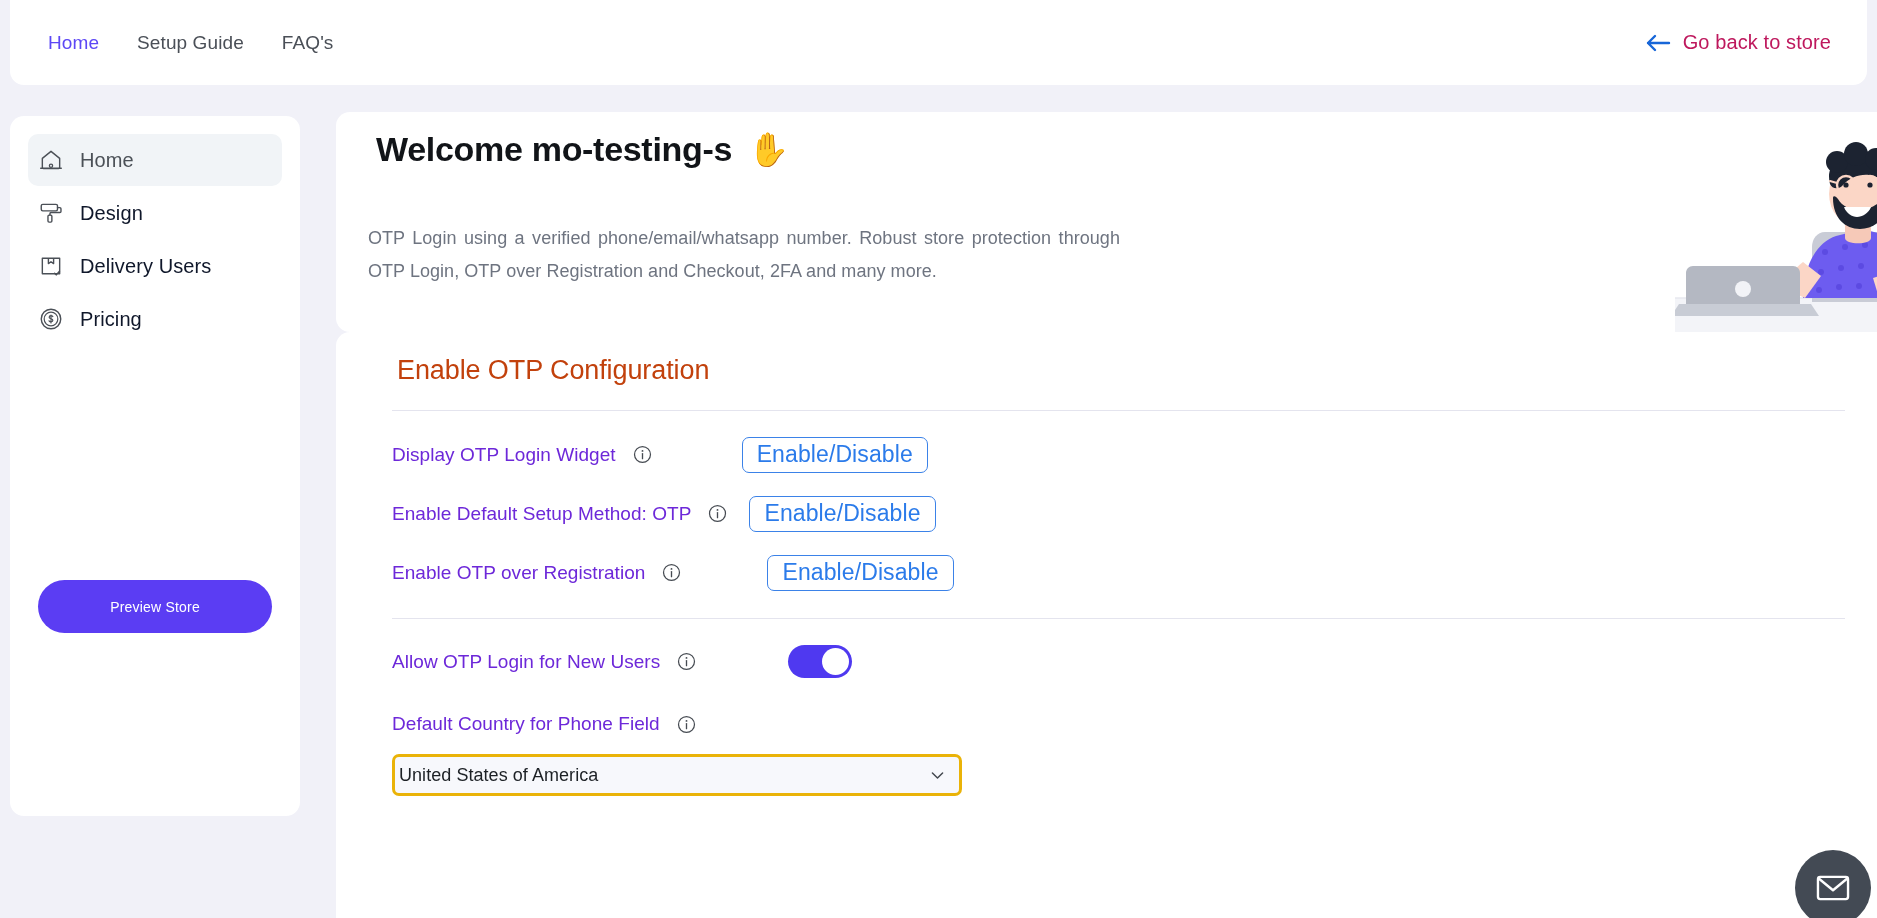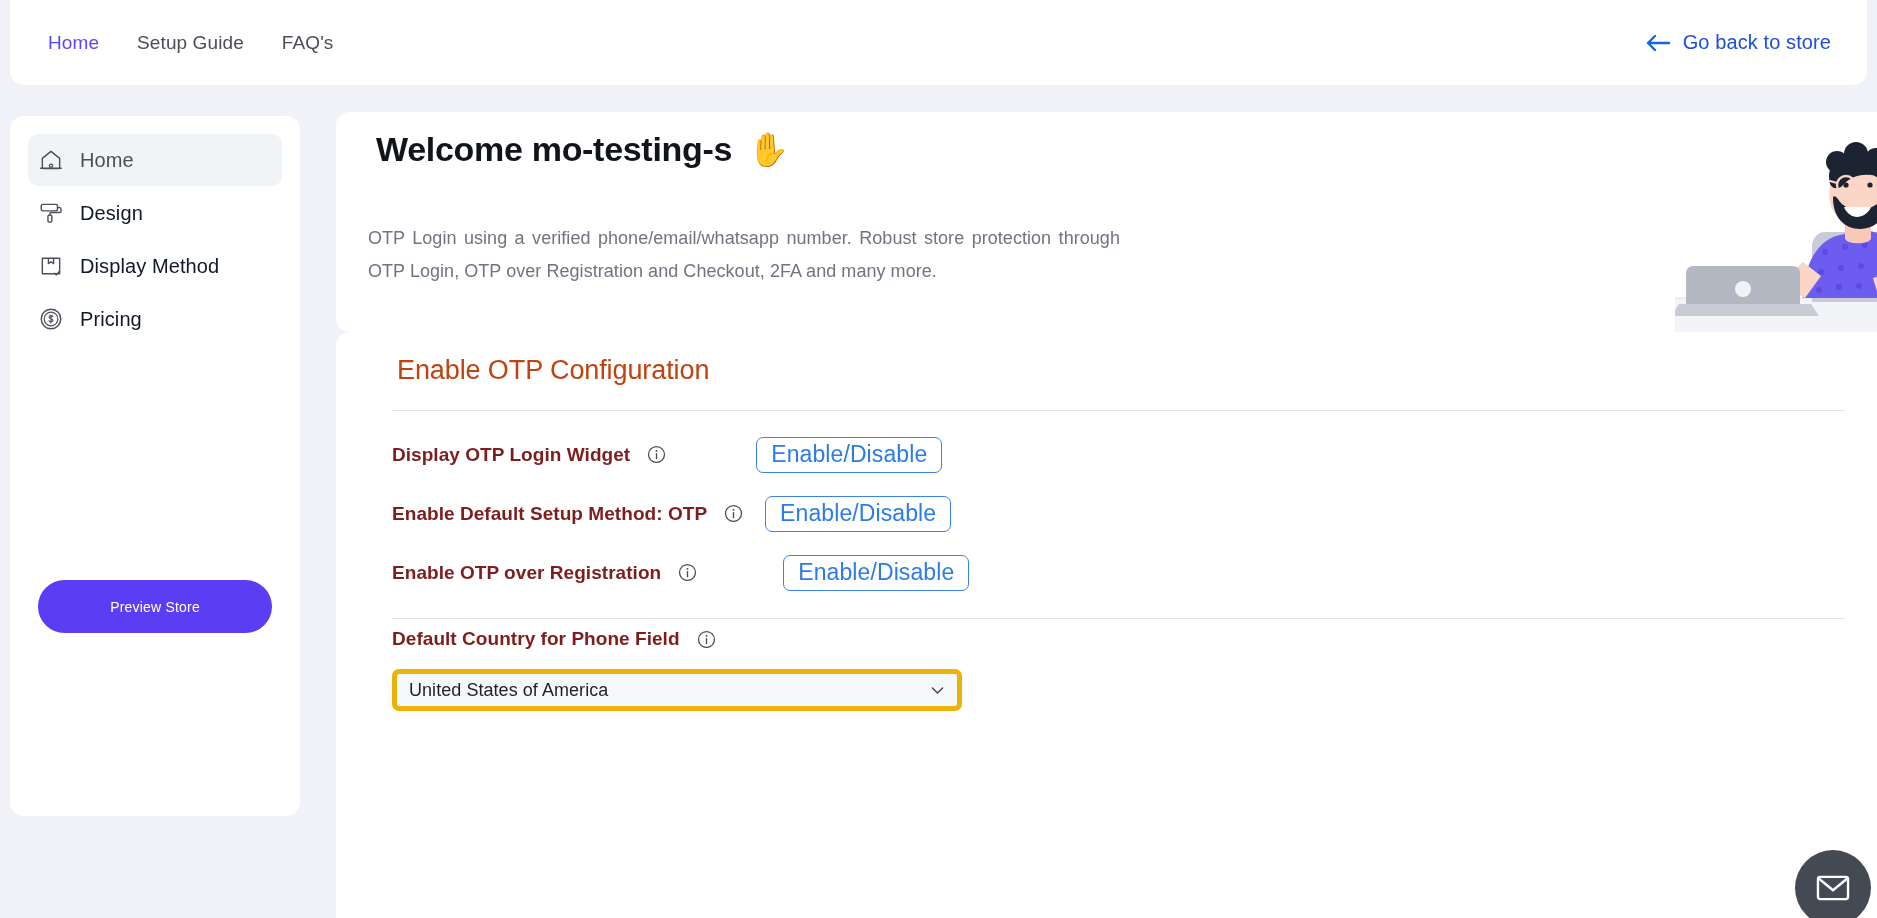--- a/index.html
+++ b/index.html
@@ -20,21 +20,21 @@
     padding: 0 36px 0 36px;
   }
   .topnav { display: flex; align-items: center; gap: 34px; }
   .topnav-item {
     font-size: 19px; color: #4a4f57; letter-spacing: .1px;
     cursor: pointer; padding: 4px 2px;
   }
   .topnav-item.active { color: #5c47f5; }
   .backstore {
     margin-left: auto; display: flex; align-items: center; gap: 12px;
-    color: #1d4ed8; font-size: 20px; cursor: pointer; letter-spacing: .1px; text-align: right;
+    color: #be185d; font-size: 20px; cursor: pointer; letter-spacing: .1px; text-align: right;
   }
   .arrow-left { display: block; }
 
   
   .sidebar {
     position: absolute; left: 10px; top: 116px; width: 290px; height: 700px;
     background: #ffffff; border-radius: 14px;
     padding: 18px 18px 0 18px;
   }
   .side-item {
@@ -84,22 +84,22 @@
   }
   .config-title {
     font-size: 27px; color: #c2410c; letter-spacing: -.1px;
     padding: 23px 0 0 31px;
   }
   .hr { height: 1px; background: #e4e4ee; margin: 24px 2px 0 26px; }
 
   .row { display: flex; align-items: center; height: 59px; padding-left: 26px; }
   .row.tall { height: 85px; }
   .row-label {
-    font-size: 19px; color: #7f1d1d; letter-spacing: .05px;
-    display: flex; align-items: center; gap: 17px; font-weight: bold;
+    font-size: 19px; color: #6d28d9; letter-spacing: .05px;
+    display: flex; align-items: center; gap: 17px;
   }
   .info-icon { display: block; width: 19px; height: 19px; color: #464b52; cursor: pointer; }
   .rows-wrap { position: relative; }
 
   .ghost-btn {
     min-width: 136px; height: 36px; padding: 0 14px;
     border: 1px solid #3b82e8; border-radius: 7px;
     background: #fff; color: #2b7bea; font-size: 23px;
     font-family: "Liberation Sans", sans-serif; cursor: pointer;
     letter-spacing: .1px;
@@ -112,22 +112,22 @@
   .toggle .knob {
     position: absolute; right: 3px; top: 3px;
     width: 27px; height: 27px; border-radius: 50%; background: #fff;
   }
 
   .select-wrap {
     position: relative; width: 570px; height: 42px; margin: 10px 0 0 26px;
   }
   .select-box {
     width: 100%; height: 100%;
-    background: #f7f8fc; border: 5px solid #eab308; border-radius: 7px;
-    display: flex; align-items: center; padding: 0 12px;
+    background: #f7f8fc; border: 3px solid #eab308; border-radius: 7px;
+    display: flex; align-items: center; padding: 0 4px;
     font-size: 18px; color: #1c2025; cursor: pointer; letter-spacing: .05px;
   }
   .chev { position: absolute; right: 16px; top: 13px; width: 17px; height: 17px; color: #42474e; }
 
   
   .chat-fab {
     position: absolute; right: 6px; bottom: -8px;
     width: 76px; height: 76px; border-radius: 50%;
     background: #434a54; display: flex; align-items: center; justify-content: center;
     cursor: pointer;
@@ -171,21 +171,21 @@
     <span class="side-label">Design</span>
   </div>
 
 
   <div class="side-item">
     <svg class="side-icon" viewBox="0 0 24 24" fill="none">
       <path d="M4 4.8h16v14.4H4z" stroke="currentColor" stroke-width="1.3" stroke-linejoin="round"></path>
       <path d="M9.6 4.8v5l2.4-1.7 2.4 1.7v-5" stroke="currentColor" stroke-width="1.3" stroke-linejoin="round"></path>
       <path d="M15.3 18.6l1.5 1.6 3-3.3" stroke="currentColor" stroke-width="1.3" stroke-linecap="round" stroke-linejoin="round"></path>
     </svg>
-    <span class="side-label">Display Method</span>
+    <span class="side-label">Delivery Users</span>
   </div>
 
   <div class="side-item">
     <svg class="side-icon" viewBox="0 0 24 24" fill="none">
       <circle cx="12" cy="12" r="9" stroke="currentColor" stroke-width="1.3"></circle>
       <circle cx="12" cy="12" r="6.3" stroke="currentColor" stroke-width="1.1"></circle>
       <path d="M12 8.4v7.2M13.7 9.7c-.4-.5-1-.8-1.7-.8-1 0-1.7.6-1.7 1.4 0 1.9 3.4 1 3.4 2.9 0 .8-.8 1.4-1.7 1.4-.8 0-1.4-.3-1.8-.9" stroke="currentColor" stroke-width="1.1" stroke-linecap="round"></path>
     </svg>
     <span class="side-label">Pricing</span>
   </div>
@@ -320,20 +320,35 @@
           <path d="M10 9v5.4" stroke="currentColor" stroke-width="1.4" stroke-linecap="round"></path>
         </svg>
       </div>
       <div style="margin-left:86px">
         <button class="ghost-btn">Enable/Disable</button>
       </div>
     </div>
 
     <div class="hr" style="margin-top:16px"></div>
 
+    <div class="row tall">
+      <div class="row-label">
+        <span>Allow OTP Login for New Users</span>
+        <svg class="info-icon" viewBox="0 0 20 20" fill="none">
+          <circle cx="10" cy="10" r="8.4" stroke="currentColor" stroke-width="1.3"></circle>
+          <circle cx="10" cy="6.2" r="1" fill="currentColor"></circle>
+          <path d="M10 9v5.4" stroke="currentColor" stroke-width="1.4" stroke-linecap="round"></path>
+        </svg>
+      </div>
+      <div style="margin-left:92px">
+        <div class="toggle">
+          <div class="knob"></div>
+        </div>
+      </div>
+    </div>
 
     <div class="row" style="height:40px">
       <div class="row-label">
         <span>Default Country for Phone Field</span>
         <svg class="info-icon" viewBox="0 0 20 20" fill="none">
           <circle cx="10" cy="10" r="8.4" stroke="currentColor" stroke-width="1.3"></circle>
           <circle cx="10" cy="6.2" r="1" fill="currentColor"></circle>
           <path d="M10 9v5.4" stroke="currentColor" stroke-width="1.4" stroke-linecap="round"></path>
         </svg>
       </div>

